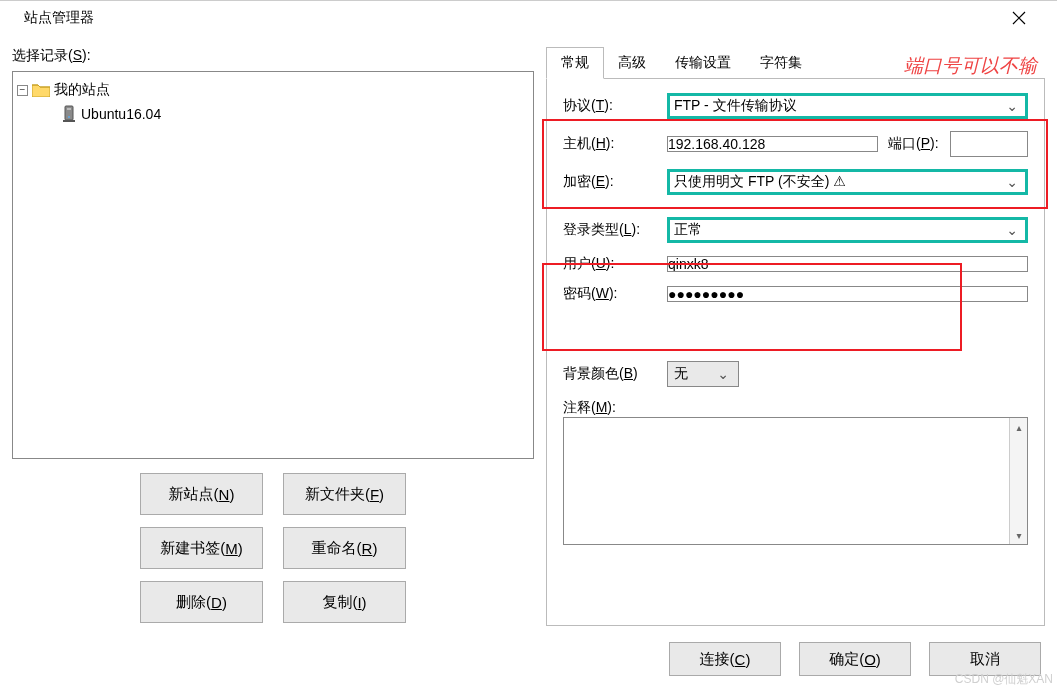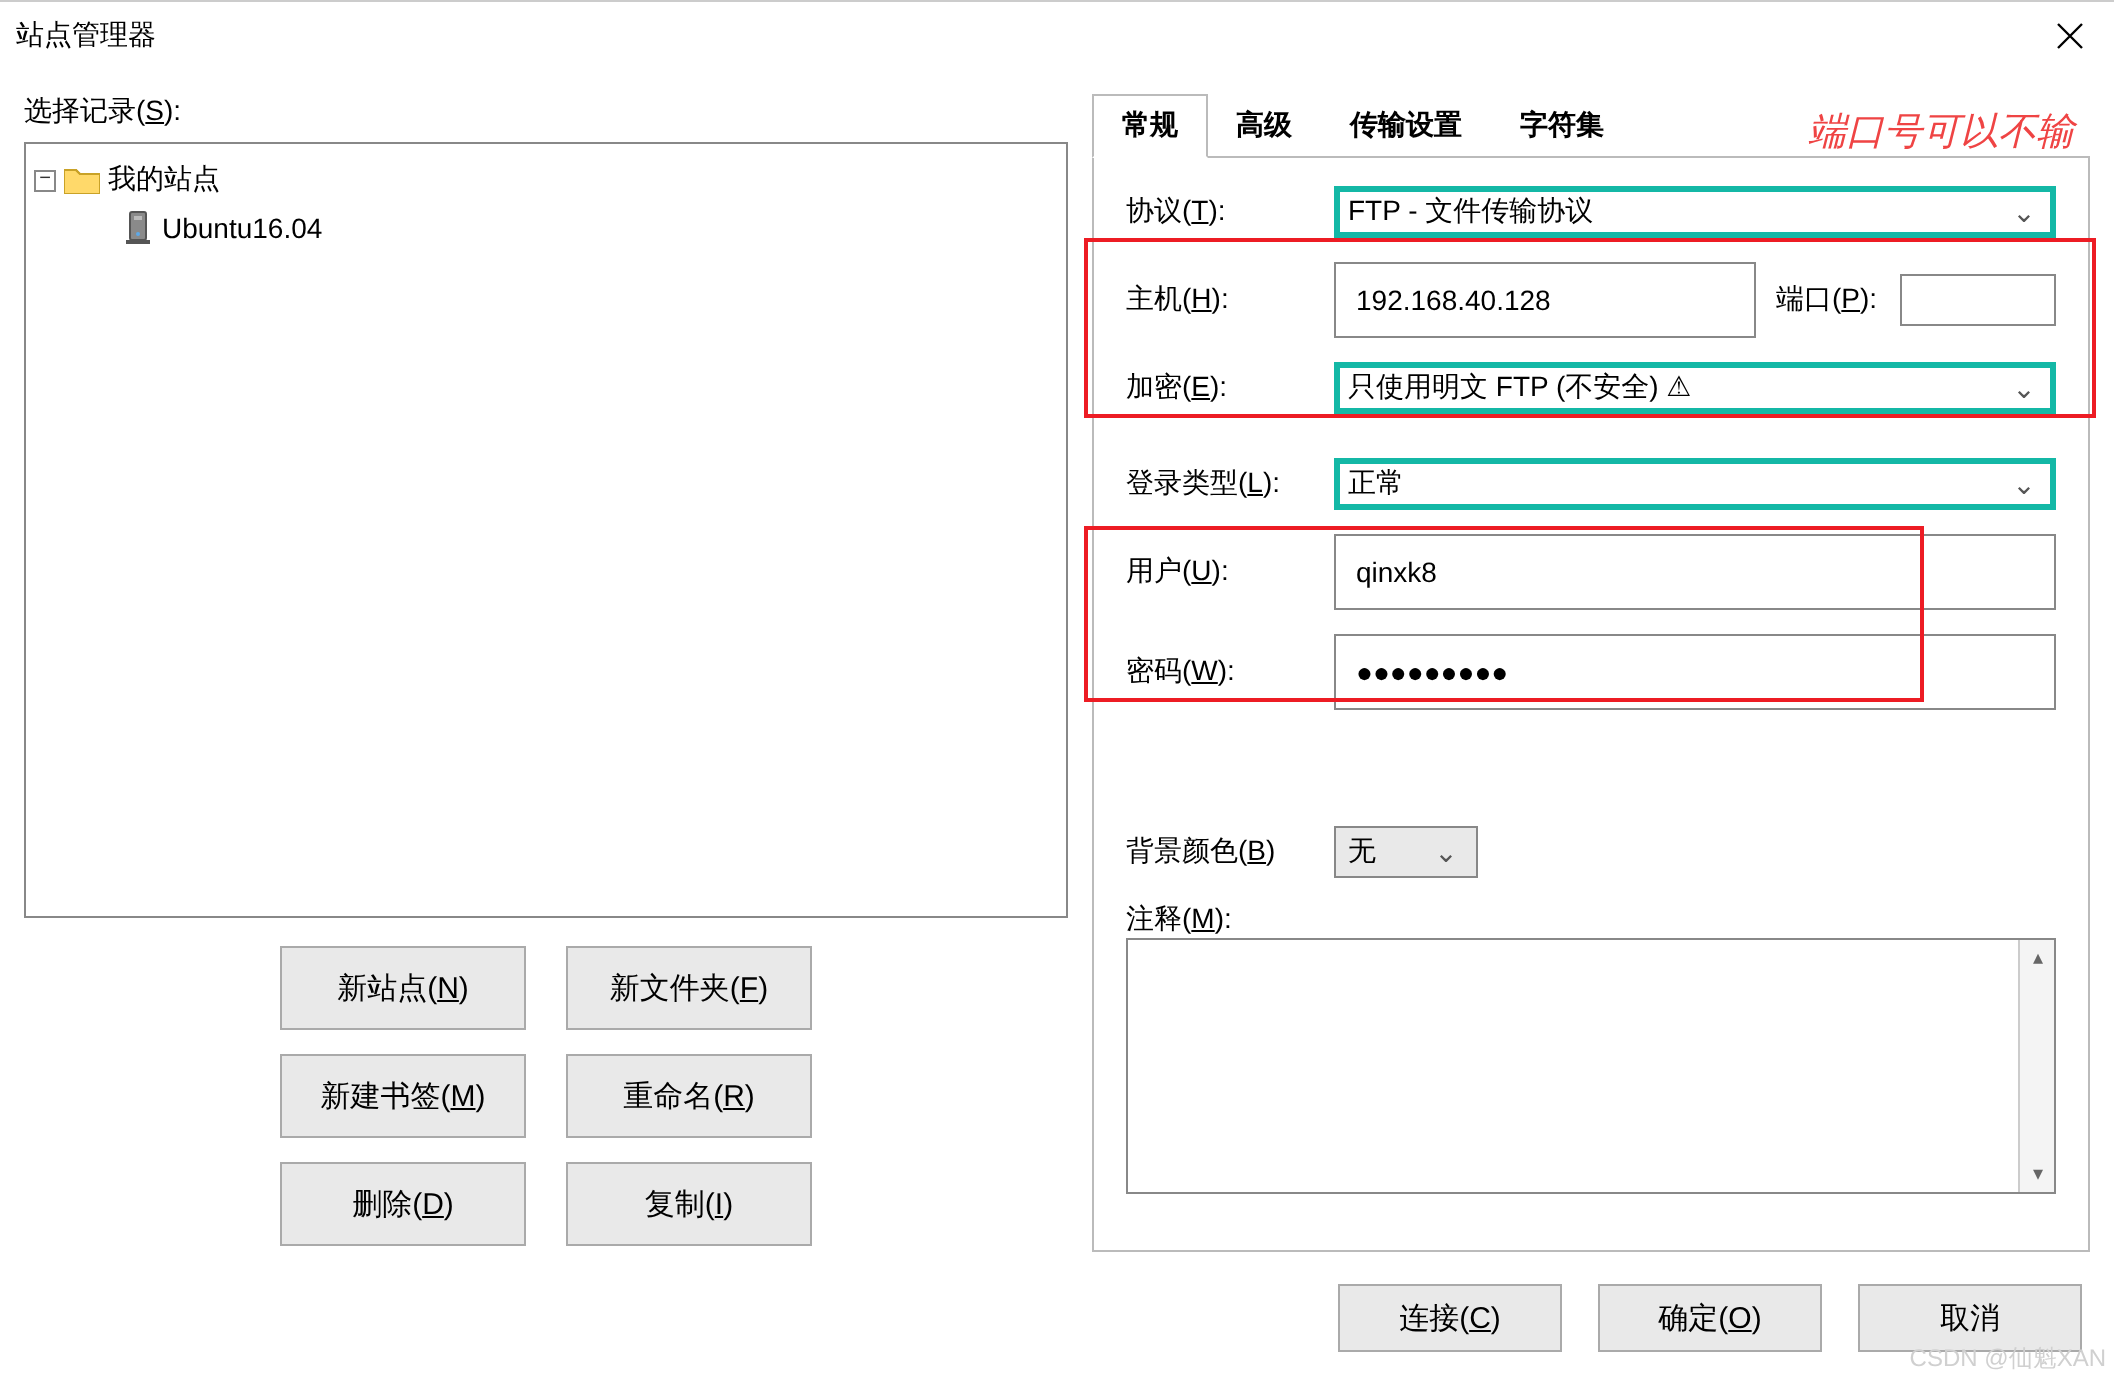--- a/index.html
+++ b/index.html
@@ -6,21 +6,21 @@
 body {
   margin: 0;
   font-family: "Microsoft YaHei", "SimSun", Arial, sans-serif;
   font-size: 14px;
   background: #fff;
   width: 1057px;
   height: 692px;
   overflow: hidden;
 }
 .window { width: 1057px; height: 692px; display: flex; flex-direction: column; border-top: 1px solid #ccc; }
-.titlebar { display: flex; align-items: center; padding: 4px 8px; height: 34px; }
+.titlebar { display: flex; align-items: center; padding: 4px 24px; height: 34px; }
 .titlebar-title { flex: 1; }
 .close-btn { width: 44px; height: 34px; display: flex; align-items: center; justify-content: center; cursor: pointer; margin: -4px -8px -4px 0; }
 .close-btn svg { width: 14px; height: 14px; }
 
 .content { flex: 1; display: flex; padding: 12px 12px 0 12px; gap: 12px; }
 
 
 .left { width: 522px; display: flex; flex-direction: column; }
 .left-label { margin-bottom: 6px; }
 .tree-box {
@@ -56,36 +56,36 @@
   justify-content: center;
   cursor: pointer;
   font-size: 15px;
 }
 
 
 .right { flex: 1; display: flex; flex-direction: column; position: relative; }
 .tabs { display: flex; }
 .tab {
   padding: 6px 14px; border: 1px solid #bbb; border-bottom: none;
-  background: #fff; margin-right: -1px; cursor: pointer; font-weight: bold;
+  background: #fff; margin-right: -1px; cursor: pointer;
 }
 .tab.inactive { background: #fff; border-color: transparent transparent #bbb transparent; }
 .tab.active { border-color:#bbb; border-bottom: 1px solid #fff; position: relative; z-index: 2; }
 
 .tab-panel {
   border: 1px solid #bbb;
   padding: 14px 16px 8px 16px;
   flex: 1;
   margin-top: -1px;
 }
 .form-row { display: flex; align-items: center; margin-bottom: 12px; }
 .form-label { width: 104px; }
 .form-input {
-  flex: 1; border: 1px solid #888; height: 38px;
-  padding: 0 10px; font-size: 14px; background: #fff;
+  flex: 1; border: 1px solid #888; height: 16px;
+  padding: 0 0; font-size: 14px; background: #fff;
 }
 .form-select {
   flex: 1; border: 3px solid #14b8a6; height: 26px;
   padding: 0 4px; background: #fff; display: flex;
   align-items: center; justify-content: space-between;
 }
 .caret {
   width: 18px; text-align: center; color: #555;
 }
 .port-label { width: 62px; margin-left: 10px; }

